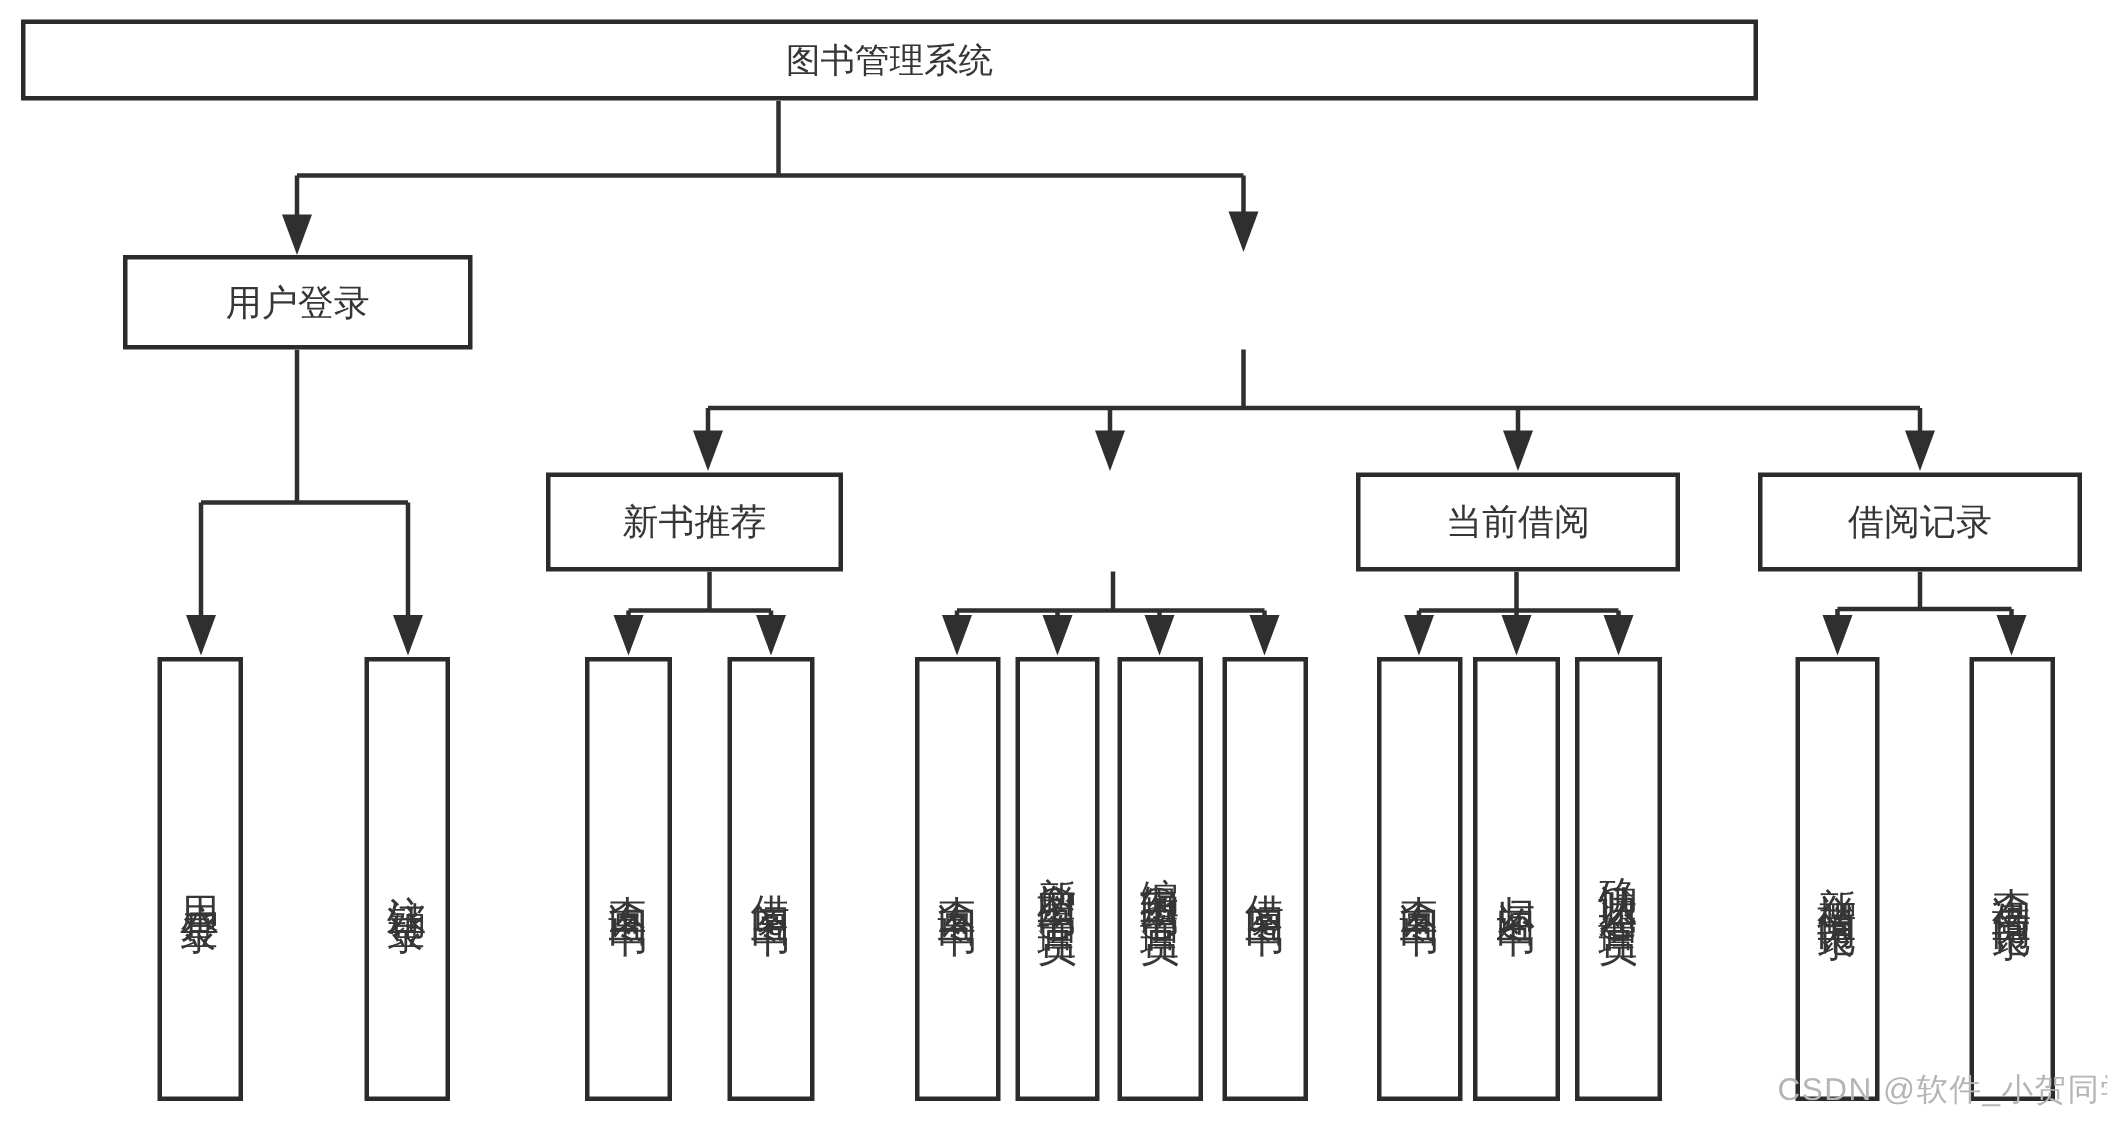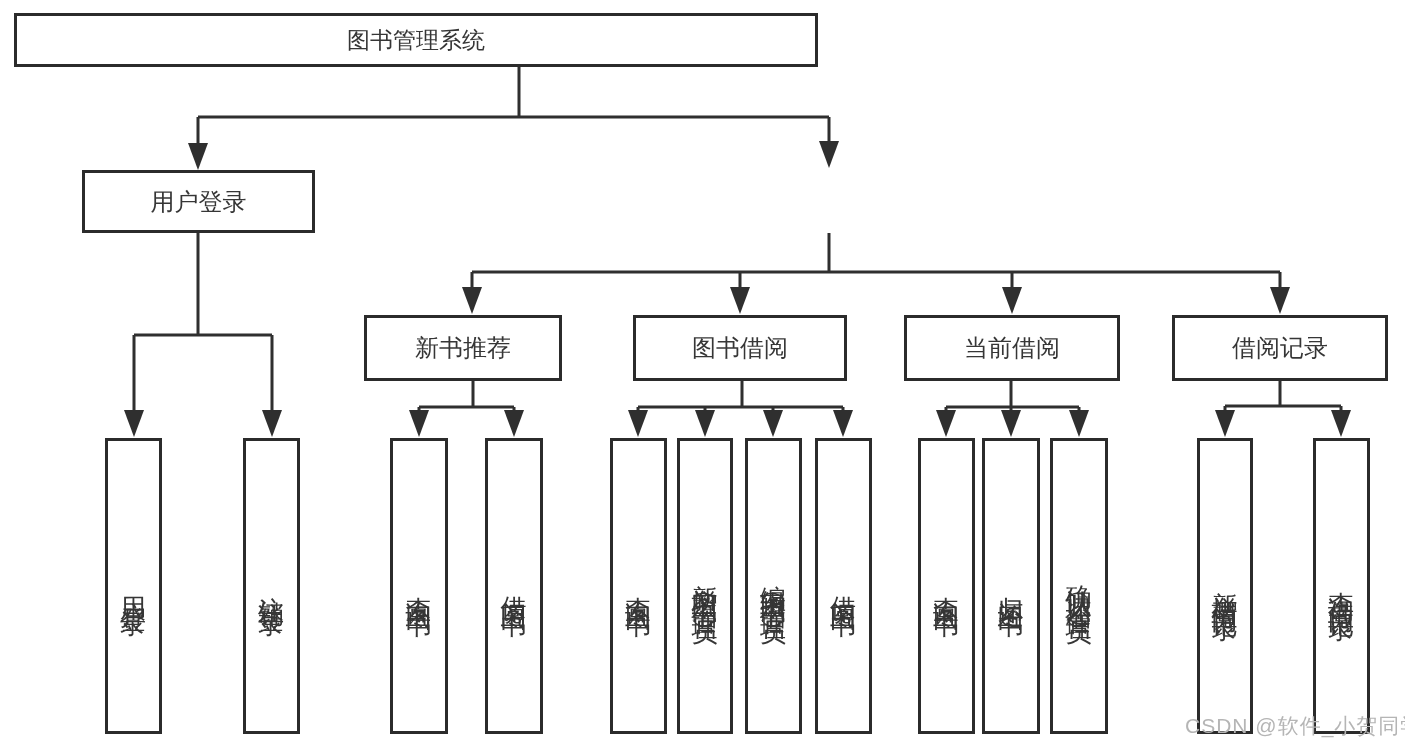--- a/index.html
+++ b/index.html
@@ -47,26 +47,25 @@
         <polygon points="763,410 783,410 773,437"></polygon>
         <polygon points="833,410 853,410 843,437"></polygon>
         <polygon points="936,410 956,410 946,437"></polygon>
         <polygon points="1001,410 1021,410 1011,437"></polygon>
         <polygon points="1069,410 1089,410 1079,437"></polygon>
         <polygon points="1215,410 1235,410 1225,437"></polygon>
         <polygon points="1331,410 1351,410 1341,437"></polygon>
       </g>
   </svg>
 
-  <div class="box h root" style="left:14px;top:13px;width:804px;height:54px">图书管理系统</div>
+  <div class="box h root" style="left:14px;top:13px;width:1158px;height:54px">图书管理系统</div>
 
   <div class="box h" style="left:82px;top:170px;width:233px;height:63px">用户登录</div>
 
   <div class="box h" style="left:364px;top:315px;width:198px;height:66px">新书推荐</div>
-  <div class="box h" style="left:633px;top:315px;width:214px;height:66px">图书借阅</div>
   <div class="box h" style="left:904px;top:315px;width:216px;height:66px">当前借阅</div>
   <div class="box h" style="left:1172px;top:315px;width:216px;height:66px">借阅记录</div>
 
   <div class="box v" style="left:105px;top:438px;width:57px;height:296px">用户登录</div>
   <div class="box v" style="left:243px;top:438px;width:57px;height:296px">注销登录</div>
 
   <div class="box v" style="left:390px;top:438px;width:58px;height:296px">查询图书</div>
   <div class="box v" style="left:485px;top:438px;width:58px;height:296px">借阅图书</div>
 
   <div class="box v" style="left:610px;top:438px;width:57px;height:296px">查询图书</div>

